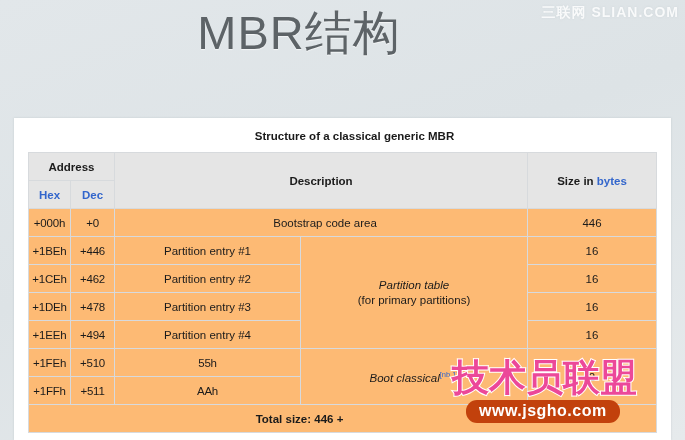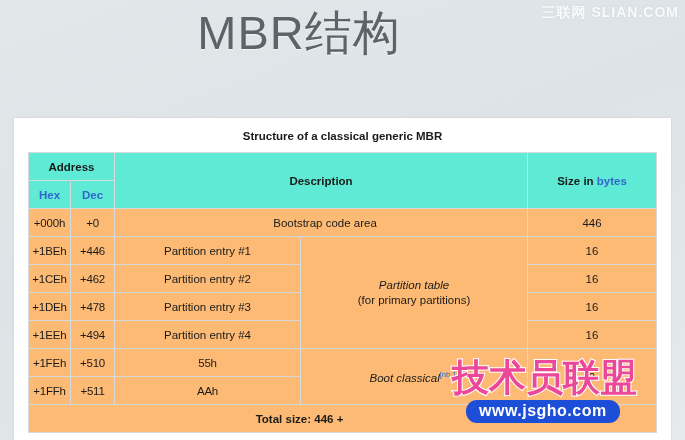--- a/index.html
+++ b/index.html
@@ -31,21 +31,21 @@
     white-space:nowrap;
   }
   
   #paper{
     position:absolute;left:14px;top:118px;
     width:657px;height:322px;
     background:#ffffff;
     box-shadow:0 0 2px rgba(120,130,140,.25);
   }
   #table-caption{
-    position:absolute;left:0;top:12px;width:657px;
+    position:absolute;left:12px;top:12px;width:657px;
     text-align:center;
     font-size:11.5px;font-weight:700;color:#1a1a1a;
     font-family:"Liberation Sans",sans-serif;
   }
   
   #mbr-table{
     position:absolute;left:14px;top:34px;
     width:628px;
     border-collapse:collapse;
     border:1px solid #c8ccd1;
@@ -57,21 +57,21 @@
     padding:0;
     height:27px;
     font-size:11.5px;
     color:#1b1b1b;
     text-align:center;
     vertical-align:middle;
     font-family:"Liberation Sans",sans-serif;
     background:#fdba74;
   }
   #mbr-table th{
-    background:#5eead4;
+    background:#e5e5e5;
     font-weight:700;
   }
   .mono{
     font-family:"Liberation Mono","DejaVu Sans Mono",monospace;
     font-size:11px;
     letter-spacing:-.2px;
   }
   .lnk{color:#3366cc;}
   .lnk-p{color:#4b47c4;}
   .ital{font-style:italic;color:#1b1b1b;}
@@ -103,21 +103,21 @@
     color:#ec4899;
     -webkit-text-stroke:2px #ffffff;
     paint-order:stroke fill;
     letter-spacing:0px;
     font-family:"DejaVu Sans","Liberation Sans",sans-serif;
     white-space:nowrap;
   }
   #wm-green .pill{
     display:inline-block;
     margin-top:2px;margin-left:14px;
-    background:#1d4ed8;
+    background:#c2410c;
     color:#ffffff;
     border-radius:11px;
     padding:2px 13px 3px 13px;
     font-size:16px;font-weight:700;
     letter-spacing:.5px;
     font-family:"Liberation Sans",sans-serif;
     white-space:nowrap;
   }
 </style>
 </head>

